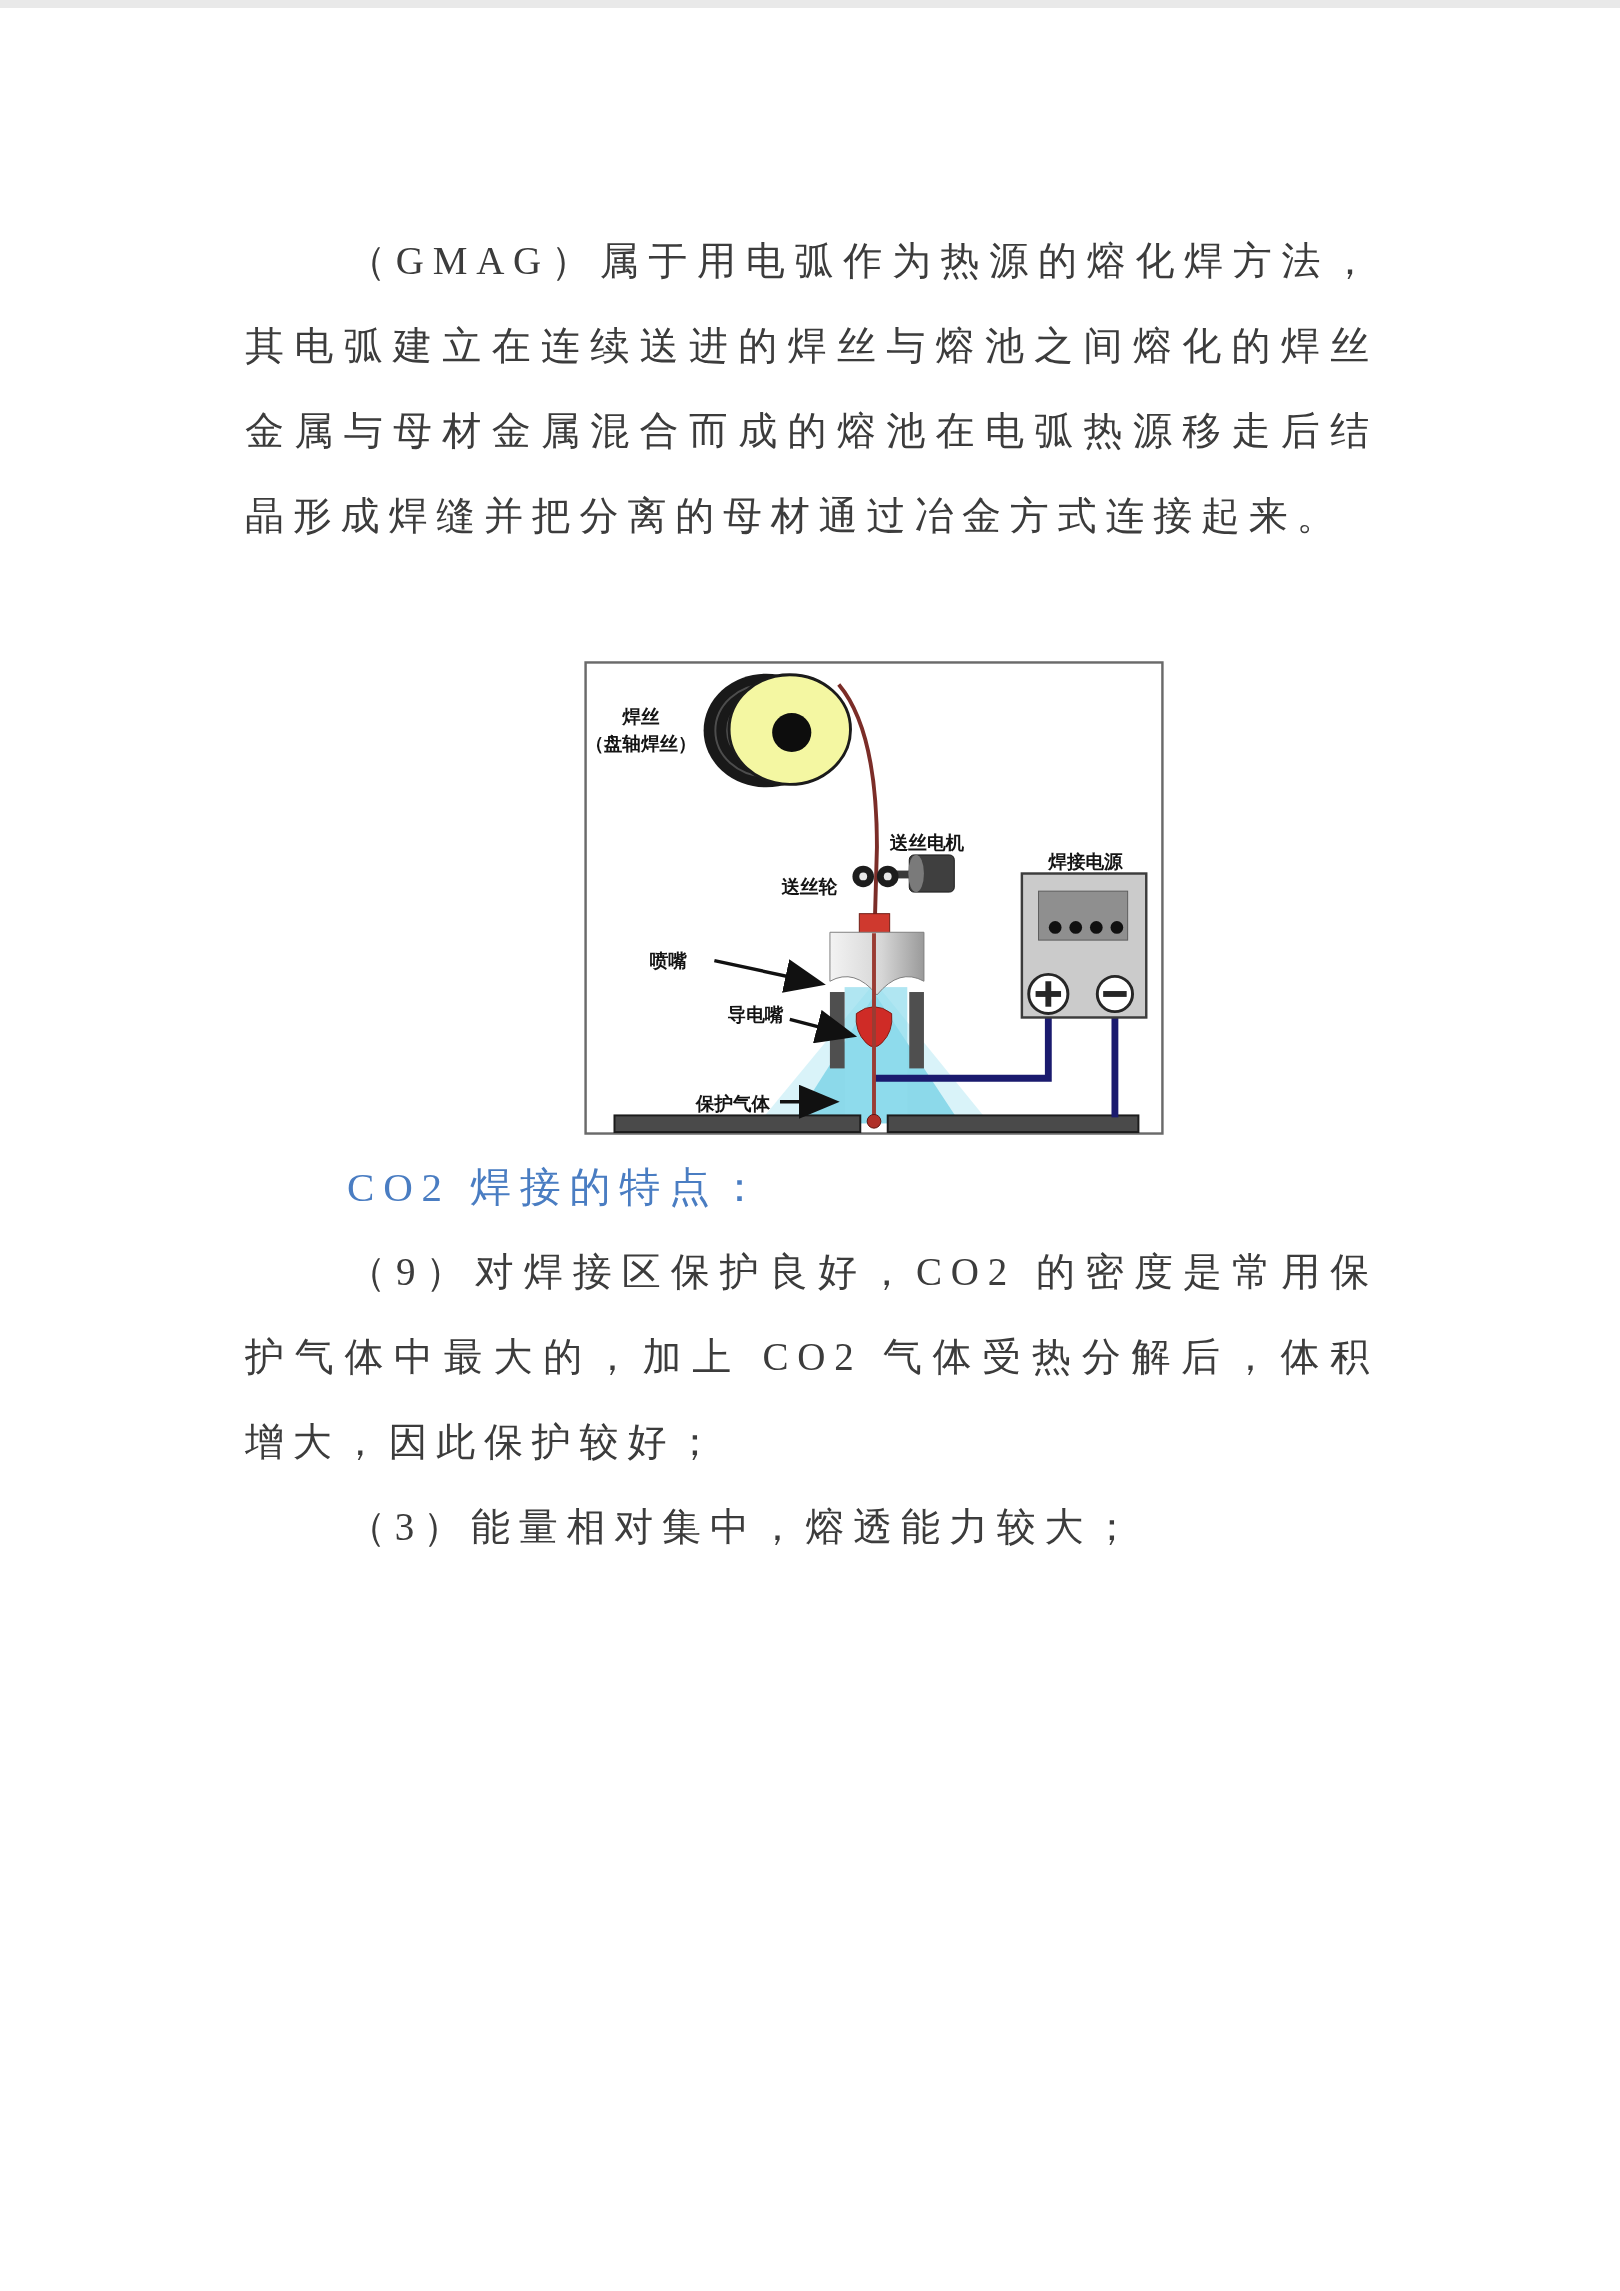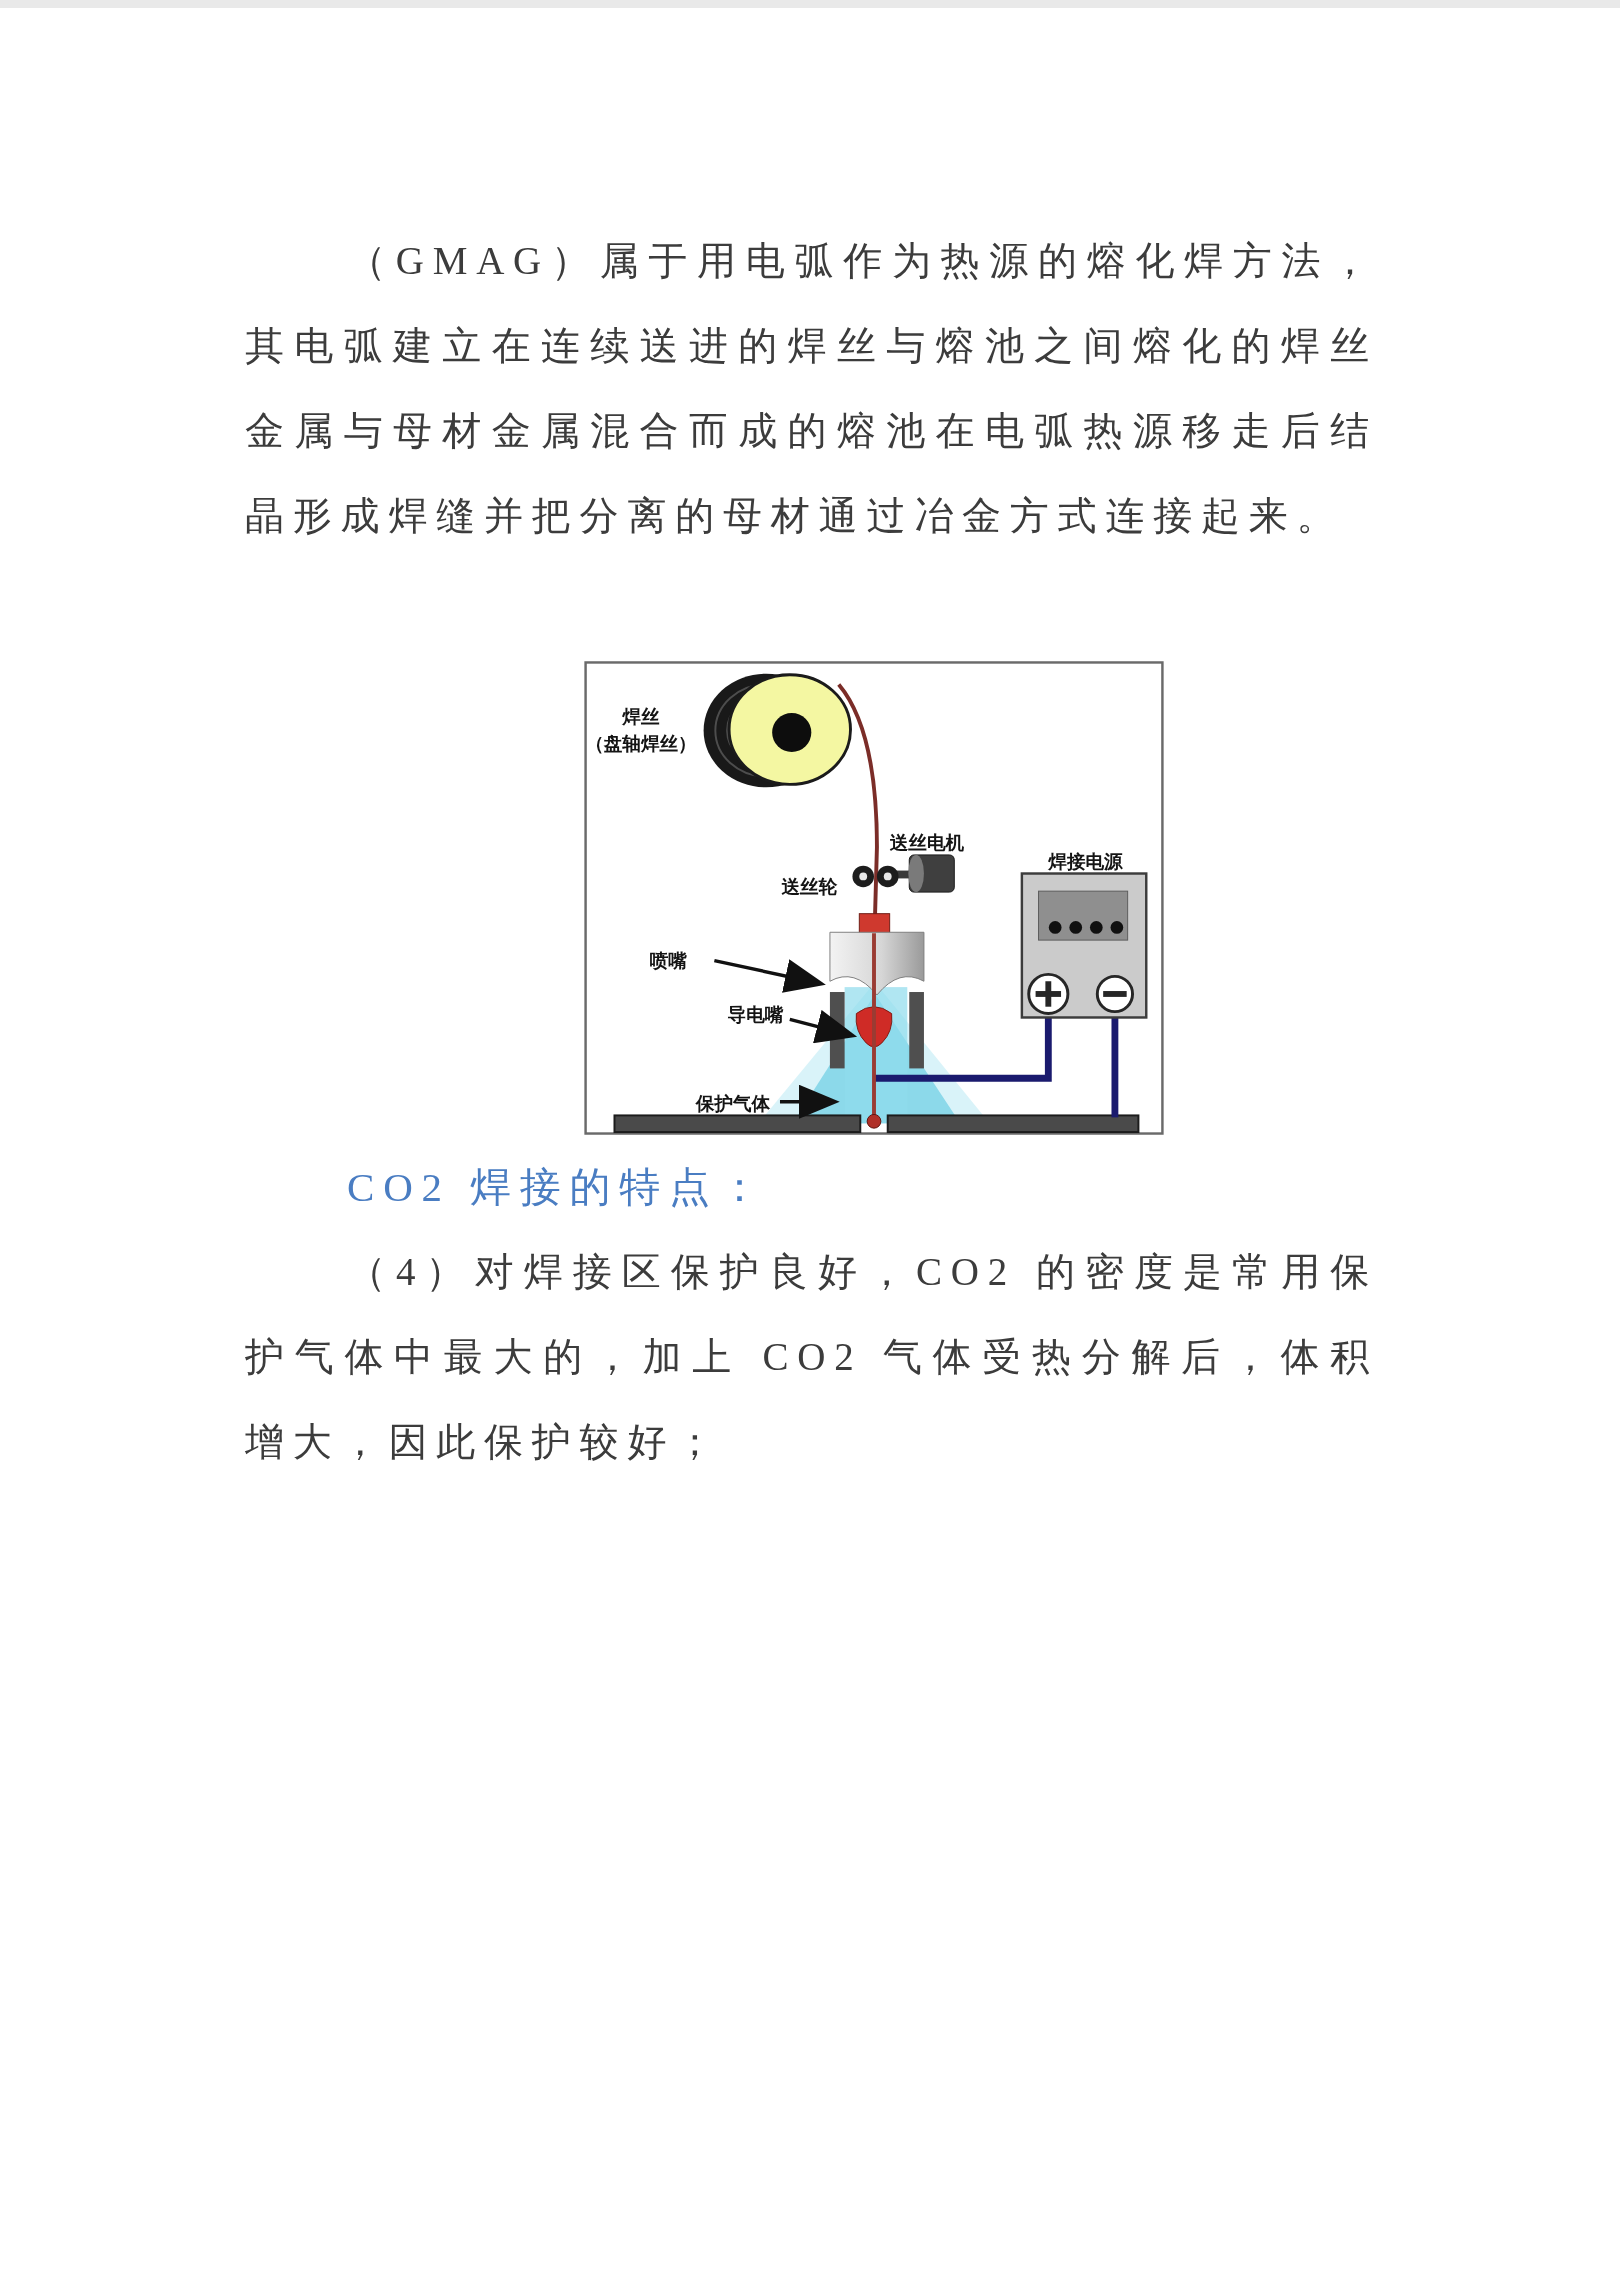--- a/index.html
+++ b/index.html
@@ -157,17 +157,18 @@
       <text x="152" y="458" text-anchor="middle" class="small-label">保护气体</text>
       <line x1="200" y1="450" x2="254" y2="450" stroke="#111" stroke-width="3.5" marker-end="url(#arrowHead)"></line>
 
       <text x="512" y="211" text-anchor="middle" class="small-label">焊接电源</text>
     </svg>
   </figure>
 
   <h2 class="heading">CO2 焊接的特点：</h2>
 
   <div class="features">
-    <p class="body-text">（4）对焊接区保护良好，CO2 的密度是常用保护气体中最大的，加上 CO2 气体受热分解后，体积增大，因此保护较好；</p>
+    <p class="body-text">（9）对焊接区保护良好，CO2 的密度是常用保护气体中最大的，加上 CO2 气体受热分解后，体积增大，因此保护较好；</p>
+    <p class="body-text">（3）能量相对集中，熔透能力较大；</p>
   </div>
 
 </div>
 
 
 </body></html>

